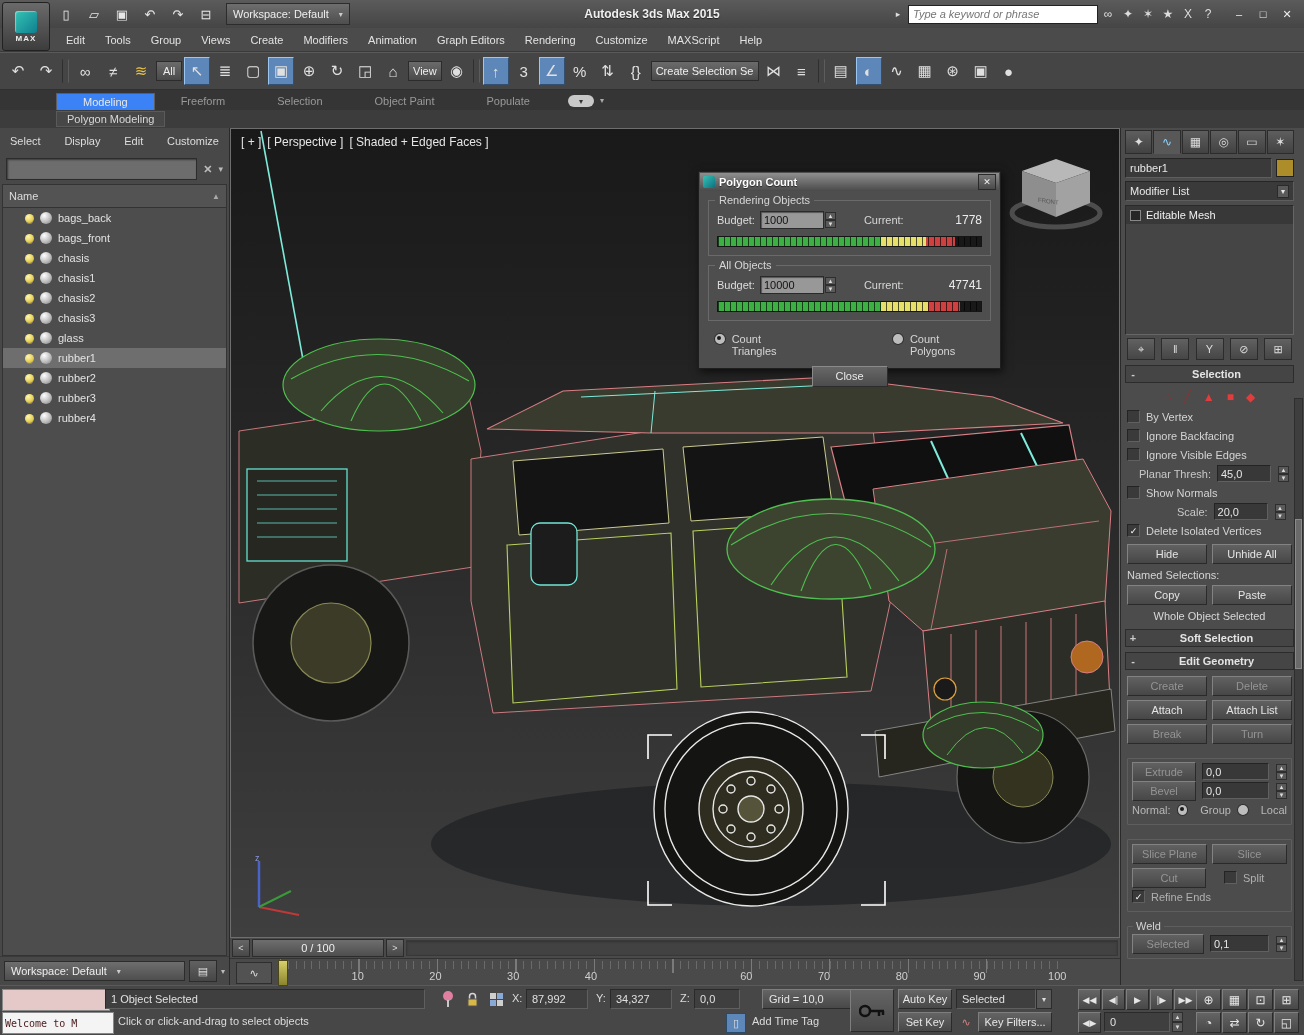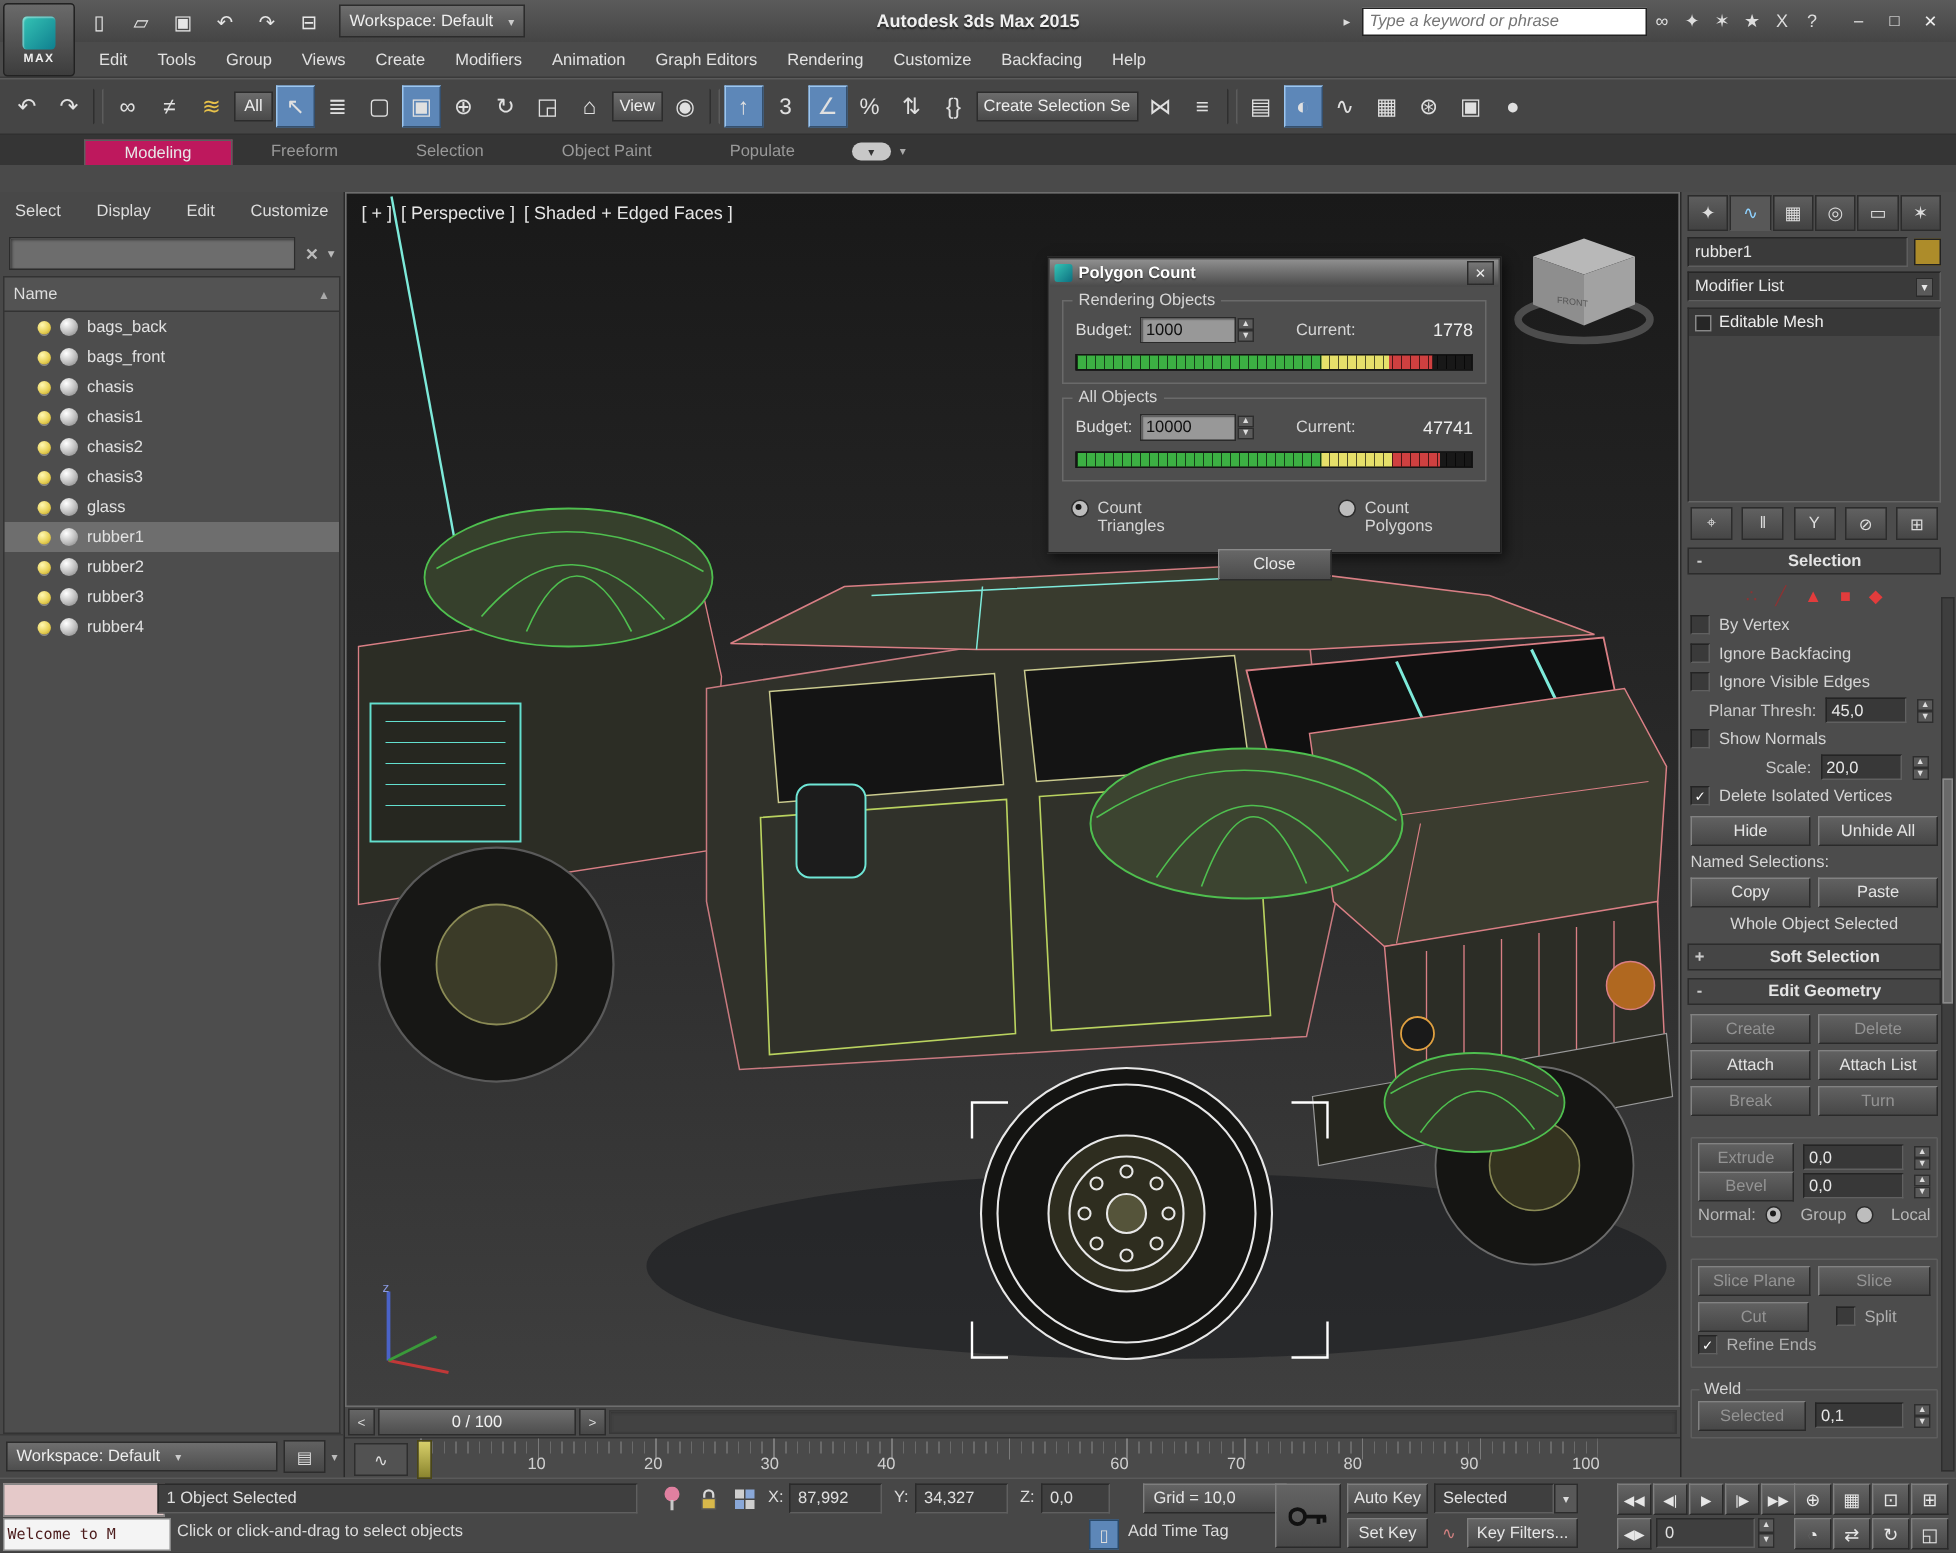--- a/index.html
+++ b/index.html
@@ -37,21 +37,21 @@
   .tbtn{min-width:26px;height:28px;margin:0 1px;display:flex;align-items:center;justify-content:center;
         color:#e0e0e0;font-size:15px;border:1px solid transparent;box-sizing:border-box;}
   .tbtn.act{background:#5d87b8;border-color:#9cc6ef #35506e #35506e #9cc6ef;}
   .tbtn.dd{background:linear-gradient(#6b6b6b,#4a4a4a);border:1px solid #2c2c2c;font-size:11px;
            padding:0 4px;height:20px;color:#eee;}
   .tbtn.sep{min-width:7px;height:24px;border-left:1px solid #2f2f2f;border-right:1px solid #5c5c5c;margin:0 2px;}
   .tbtn.warp{color:#e8c24a;}
   
   #ribbontabs{left:0;top:90px;width:1304px;height:20px;background:#353535;display:flex;align-items:flex-end;padding-left:56px;box-sizing:border-box;}
   .rtab{padding:2px 26px;color:#999;}
-  .rtab.act{background:#be185d;color:#e8e8e8;border:1px solid #5e5e5e;border-bottom:none;}
+  .rtab.act{background:#3b82f6;color:#e8e8e8;border:1px solid #5e5e5e;border-bottom:none;}
   #ribbonpanel{left:0;top:110px;width:1304px;height:18px;background:#3c3c3c;border-bottom:1px solid #282828;display:flex;align-items:center;}
   .rchip{margin-left:56px;background:#474747;border:1px solid #5a5a5a;padding:1px 10px;color:#d8d8d8;}
   .rpill{margin-left:330px;width:26px;height:12px;background:#c8c8c8;border-radius:7px;display:flex;align-items:center;justify-content:center;color:#333;font-size:8px;}
   
   #explorer{left:0;top:128px;width:230px;height:857px;background:#484848;border-right:1px solid #2a2a2a;
             display:flex;flex-direction:column;box-sizing:border-box;}
   #sx-menus{height:26px;display:flex;align-items:center;padding:0 10px;justify-content:space-between;}
   #sx-search{height:30px;display:flex;align-items:center;padding:0 6px;gap:6px;}
   #sx-input{flex:1;height:18px;background:#6d6d6d;border:1px solid #2c2c2c;box-shadow:inset 1px 1px 2px #3a3a3a;}
   #sx-name{height:22px;background:#535353;border:1px solid #333;margin:0 2px;display:flex;align-items:center;
@@ -215,21 +215,21 @@
   <span class="menu-item">Edit</span>
       <span class="menu-item">Tools</span>
       <span class="menu-item">Group</span>
       <span class="menu-item">Views</span>
       <span class="menu-item">Create</span>
       <span class="menu-item">Modifiers</span>
       <span class="menu-item">Animation</span>
       <span class="menu-item">Graph Editors</span>
       <span class="menu-item">Rendering</span>
       <span class="menu-item">Customize</span>
-      <span class="menu-item">Backfacing</span>
+      <span class="menu-item">MAXScript</span>
       <span class="menu-item">Help</span>
     </div>
 
   <div class="abs" id="toolbar">
 
   <span class="tbtn">↶</span>
       <span class="tbtn">↷</span>
       <span class="tbtn sep"></span>
       <span class="tbtn">∞</span>
       <span class="tbtn">≠</span>
@@ -270,20 +270,23 @@
 
     <span class="rtab act">Modeling</span>
         <span class="rtab">Freeform</span>
         <span class="rtab">Selection</span>
         <span class="rtab">Object Paint</span>
         <span class="rtab">Populate</span>
       </span>
     <span class="rpill" style="margin-left:12px;margin-bottom:3px;">▾</span>
     <span style="color:#aaa;font-size:8px;margin:0 0 5px 6px;">▾</span>
   </div>
+  <div class="abs" id="ribbonpanel">
+    <span class="rchip">Polygon Modeling</span>
+  </div>
 
   <div class="abs" id="explorer">
     <div id="sx-menus">
 
     <span>Select</span>
         <span>Display</span>
         <span>Edit</span>
         <span>Customize</span>
       </div>
     <div id="sx-search">

